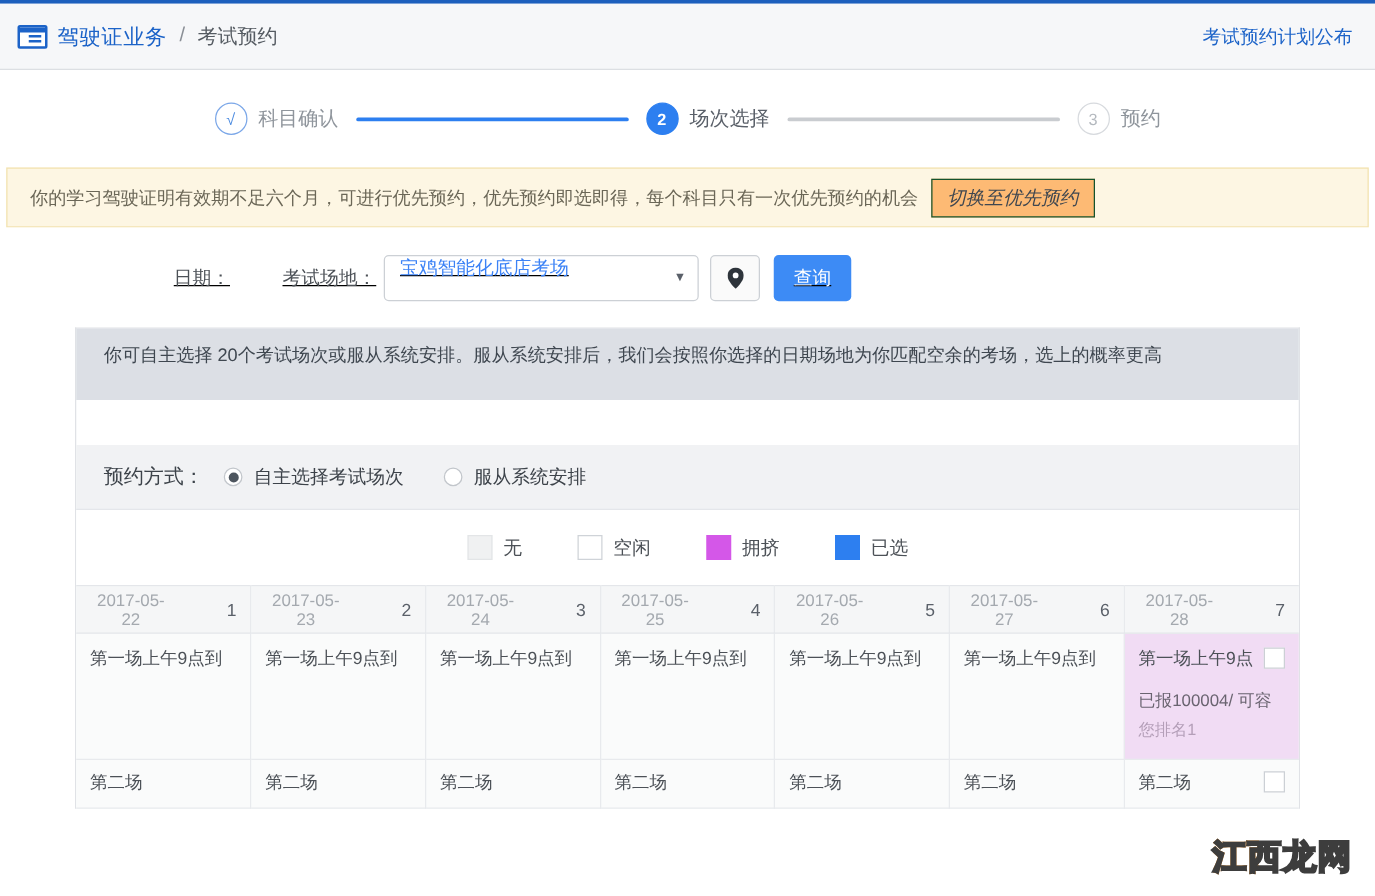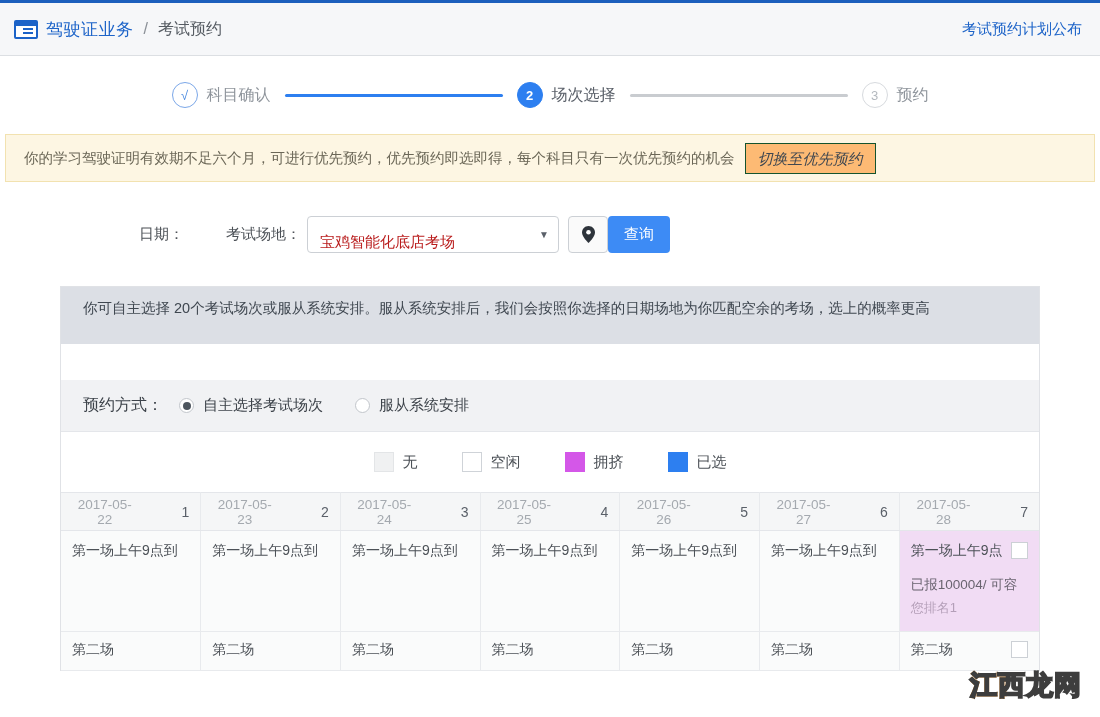--- a/index.html
+++ b/index.html
@@ -105,59 +105,61 @@
     padding: 7px 12px;
     font-size: 15px;
     background: #fdba74;
     cursor: pointer;
     line-height: 1;
     font-style: italic;
   }
 
   
   .filter-row {
-    height: 104px;
+    height: 80px;
     display: flex;
     align-items: center;
     padding-left: 139px;
     background: #fff;
+    text-decoration: underline;
   }
   .flabel { font-size: 15px; color: #4c5157; margin-right: 6px; white-space: nowrap; }
   .finput {
     width: 285px; height: 37px;
     border: 1px solid #ccd0d5; border-radius: 4px;
     background: #fff;
     font-size: 15px; color: #3b4148;
     padding: 0 12px;
     font-family: inherit;
     outline: none;
   }
   .fselect-wrap { position: relative; }
   .fselect {
     width: 252px; height: 37px;
     border: 1px solid #ccd0d5; border-radius: 4px;
     background: #fff;
-    font-size: 15px; color: #b91c1c;
+    font-size: 15px; color: #3b82f6;
     padding: 0 26px 0 12px;
-    display: flex; align-items: flex-end;
+    display: flex; align-items: flex-start;
     cursor: pointer;
   }
   .caret {
     position: absolute; right: 10px; top: 50%; transform: translateY(-50%);
     color: #5d6views; font-size: 10px; color: #5a6069;
   }
   .pin-btn {
     width: 40px; height: 37px;
     border: 1px solid #ccd0d5; border-radius: 4px;
     background: #fafafa;
     margin-left: 9px;
     display: flex; align-items: center; justify-content: center;
     cursor: pointer;
   }
   .query-btn {
+    margin-left: 11px;
     width: 62px; height: 37px;
     background: #3d8bf5; color: #fff;
     border: none; border-radius: 4px;
     font-size: 15px; cursor: pointer;
     font-family: inherit;
     display:flex;align-items:center;justify-content:center;
   }
   .spacer-h { width: 36px; }
 
   

